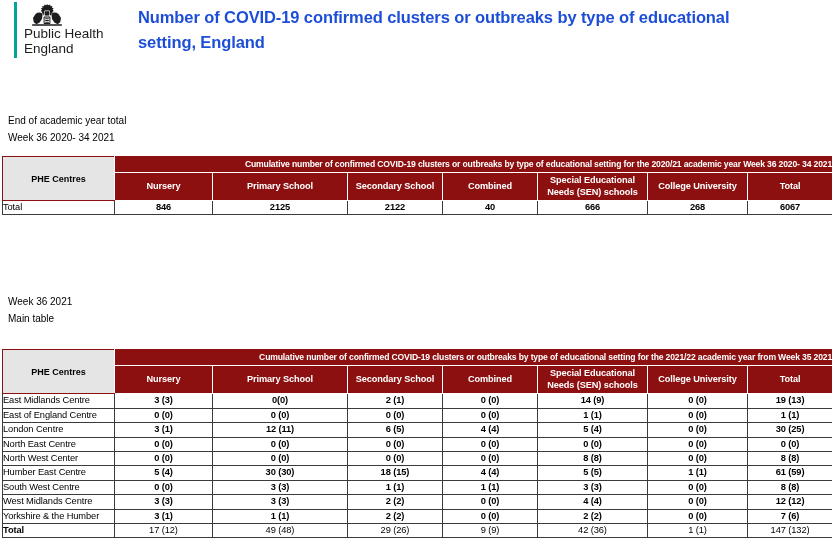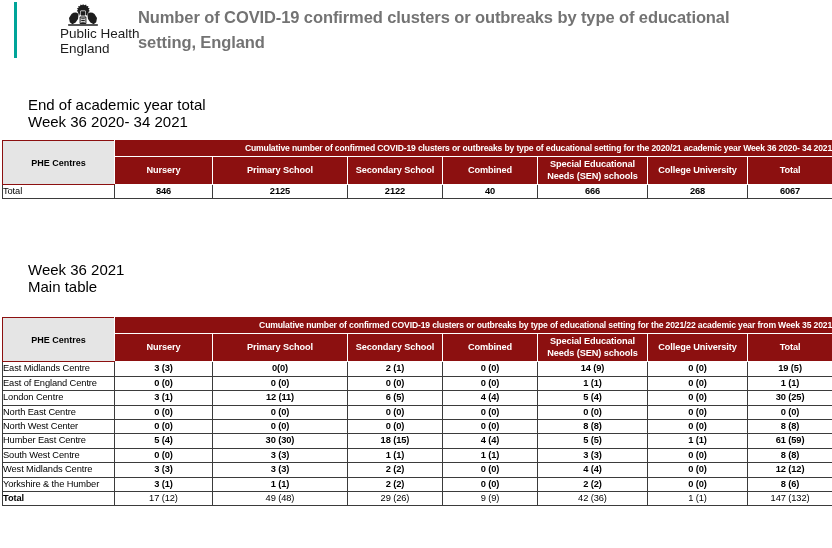--- a/index.html
+++ b/index.html
@@ -11,38 +11,38 @@
     color: #000;
     overflow: hidden;
     position: relative;
   }
 
   
   .header { display: flex; align-items: flex-start; padding: 2px 0 0 0; height: 70px; }
 
   .logo-block { width: 128px; display: flex; align-items: flex-start; padding-left: 14px; }
   .logo-bar { width: 3px; background: #00A499; height: 56px; margin-right: 7px; flex: 0 0 3px; }
-  .logo-text-wrap { padding-top: 1px; margin-left: 36px; }
+  .logo-text-wrap { padding-top: 1px; }
   .crest { height: 24px; width: 46px; display:block; }
   .logo-name { font-size: 13.5px; line-height: 14.5px; color: #1d1d1d; font-family: "Liberation Sans", sans-serif; }
   .logo-name div { white-space: nowrap; }
 
   .title {
     flex: 1;
     padding: 3px 40px 0 10px;
     font-size: 16.5px;
     line-height: 25px;
     font-weight: bold;
-    color: #737373;
+    color: #1d4ed8;
     font-family: "Liberation Sans", sans-serif;
     letter-spacing: -0.1px;
   }
 
   
-  .caption { padding-left: 28px; font-size: 15px; line-height: 17px; color: #000; }
+  .caption { padding-left: 8px; font-size: 10px; line-height: 17px; color: #000; margin-top: 16px; }
 
   
   .tbl-wrap { padding: 0 1px 0 1px; }
   table.phe {
     border-collapse: collapse;
     width: 830px;
     margin-left: 1px;
     table-layout: fixed;
     font-size: 9px;
   }
@@ -267,21 +267,21 @@
   </thead>
   <tbody id="main-table-body">
         <tr>
           <td class="rowlabel">East Midlands Centre</td>
           <td class="num">3 (3)</td>
           <td class="num">0(0)</td>
           <td class="num">2 (1)</td>
           <td class="num">0 (0)</td>
           <td class="num">14 (9)</td>
           <td class="num">0 (0)</td>
-          <td class="num">19 (5)</td>
+          <td class="num">19 (13)</td>
         </tr>
         <tr>
           <td class="rowlabel">East of England Centre</td>
           <td class="num">0 (0)</td>
           <td class="num">0 (0)</td>
           <td class="num">0 (0)</td>
           <td class="num">0 (0)</td>
           <td class="num">1 (1)</td>
           <td class="num">0 (0)</td>
           <td class="num">1 (1)</td>
@@ -347,21 +347,21 @@
           <td class="num">12 (12)</td>
         </tr>
         <tr>
           <td class="rowlabel">Yorkshire &amp; the Humber</td>
           <td class="num">3 (1)</td>
           <td class="num">1 (1)</td>
           <td class="num">2 (2)</td>
           <td class="num">0 (0)</td>
           <td class="num">2 (2)</td>
           <td class="num">0 (0)</td>
-          <td class="num">8 (6)</td>
+          <td class="num">7 (6)</td>
         </tr>
         <tr class="totalrow">
           <td class="rowlabel">Total</td>
           <td class="num">17 (12)</td>
           <td class="num">49 (48)</td>
           <td class="num">29 (26)</td>
           <td class="num">9 (9)</td>
           <td class="num">42 (36)</td>
           <td class="num">1 (1)</td>
           <td class="num">147 (132)</td>

